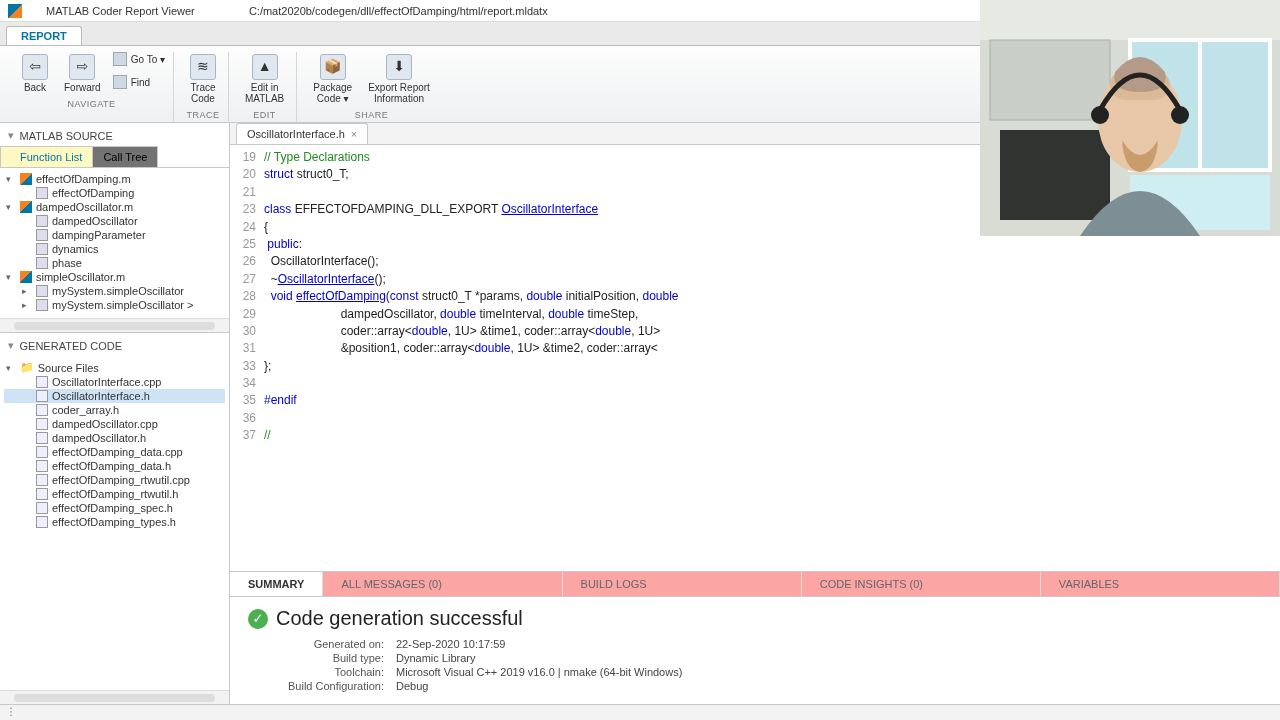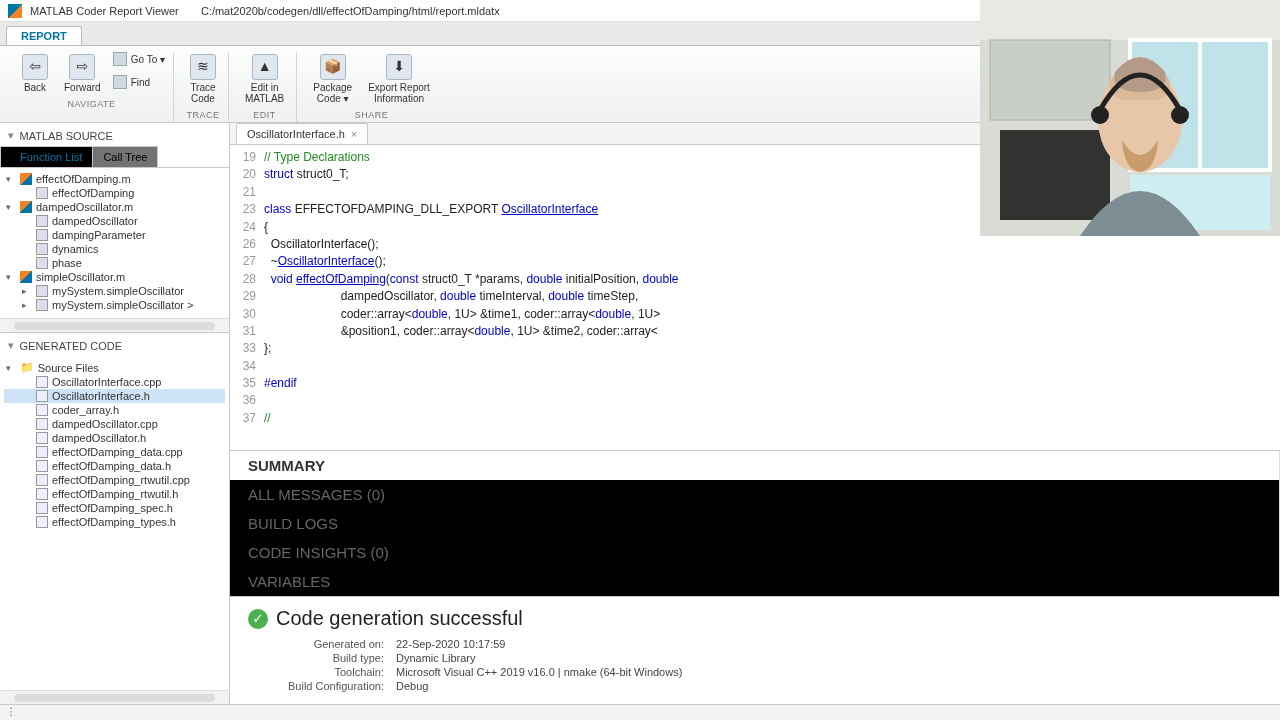--- a/index.html
+++ b/index.html
@@ -1,38 +1,38 @@
 <!DOCTYPE html>
 <html><head>
 <meta charset="utf-8">
 <style>
   * { box-sizing: border-box; margin: 0; padding: 0; font-family: "Segoe UI", Tahoma, sans-serif; }
   html, body { width: 1280px; height: 720px; overflow: hidden; background: #f0f0f0; }
   .window { width: 1280px; height: 720px; display: flex; flex-direction: column; background: #fff; }
-  .titlebar { height: 22px; background: #fff; font-size: 11px; color: #333; padding: 8px 8px; display: flex; align-items: center; gap: 8px; border-bottom: 1px solid #ddd; }
+  .titlebar { height: 22px; background: #fff; font-size: 11px; color: #333; padding: 8px 8px; display: flex; align-items: center; gap: 24px; border-bottom: 1px solid #ddd; }
   .titlebar .logo { width: 14px; height: 14px; background: linear-gradient(135deg,#0076a8 50%,#f58220 50%); }
   .tabstrip { height: 24px; background: #eaeaea; display: flex; align-items: flex-end; padding-left: 6px; border-bottom: 1px solid #bbb; }
   .tabstrip .tab { background: #fff; border: 1px solid #bbb; border-bottom: none; padding: 3px 14px; font-size: 11px; font-weight: bold; color: #0076a8; border-radius: 3px 3px 0 0; }
   .ribbon { background: linear-gradient(#fdfdfd,#eef0f2); border-bottom: 1px solid #c8c8c8; padding: 6px 10px 0 10px; display: flex; gap: 4px; }
   .ribbon-group { display: flex; flex-direction: column; align-items: center; padding: 0 8px; border-right: 1px solid #d5d5d5; }
   .ribbon-group:last-child { border-right: none; }
   .ribbon-row { display: flex; gap: 8px; align-items: flex-start; }
   .rib-btn { display: flex; flex-direction: column; align-items: center; font-size: 10px; color: #333; padding: 2px 4px; cursor: pointer; text-align: center; line-height: 1.1; }
   .rib-btn .ico { width: 26px; height: 26px; margin-bottom: 2px; background: #e0e7ef; border: 1px solid #a7b5c4; border-radius: 3px; display:flex;align-items:center;justify-content:center; font-size:14px; }
   .rib-mini { display:flex; flex-direction:column; gap:9px; font-size:10px; color:#333; }
   .rib-mini div { display:flex; align-items:center; gap:4px; cursor:pointer; }
   .rib-mini .mi { width:14px;height:14px;background:#cfd8e3;border:1px solid #9aa; }
   .group-label { font-size: 9px; color: #777; text-align: center; padding: 4px 0 2px; letter-spacing: .5px; }
   .body { flex: 1; display: flex; min-height: 0; }
   .left-col { width: 230px; border-right: 1px solid #c8c8c8; display: flex; flex-direction: column; background: #fff; }
   .panel-head { font-size: 11px; color: #444; padding: 6px 8px 4px; display:flex; align-items:center; gap:6px; }
   .panel-head .tw { color:#888; }
   .tabs2 { display: flex; border-bottom: 1px solid #c8c8c8; font-size: 11px; }
   .tabs2 div { padding: 4px 10px; border: 1px solid #c8c8c8; border-bottom: none; background:#737373; margin-right:-1px; cursor:pointer; }
-  .tabs2 .sel { background:#000000; color:#0076a8;padding-left:19px; }
+  .tabs2 .sel { background:#fef9c3; color:#0076a8;padding-left:19px; }
   .tree { flex: 0 0 auto; overflow-y: auto; font-size: 11px; padding: 4px 4px 6px; }
   .tree .row { display:flex; align-items:center; gap:4px; padding:1px 2px; white-space:nowrap; color:#333; cursor:pointer; }
   .tree .row.sel { background:#cfe3f6; }
   .tree .ind1 { padding-left: 18px; }
   .tree .tw { width:10px; color:#666; font-size:9px; }
   .tree .fic { width:12px;height:12px; background:#fff;border:1px solid #999; }
   .tree .fic.m { background:linear-gradient(135deg,#f58220 50%,#0076a8 50%); border:none; }
   .tree .fic.fx { background:#dde; }
   .tree .fic.c  { background:#eef; }
   .left-col hr { border:none;border-top:1px solid #c8c8c8; }
@@ -42,21 +42,21 @@
   .filetabs { display:flex; background:#f3f3f3; border-bottom:1px solid #c8c8c8; padding-left:6px; }
   .filetabs .ft { font-size:11px; padding:4px 10px; border:1px solid #c8c8c8; border-bottom:none; background:#fff; color:#333; border-radius:3px 3px 0 0; display:flex;gap:6px;align-items:center; }
   .filetabs .ft .x { color:#888; }
   .editor { flex:1; overflow:auto; font-family: Consolas, monospace; font-size:12px; padding:4px 0; background:#fff; line-height:1.45; }
   .cl { display:flex; white-space:pre; }
   .ln { width:34px; text-align:right; color:#999; padding-right:8px; user-select:none; }
   .code { flex:1; color:#222; }
   .cmt { color:#228b22; }
   .kw  { color:#0000cd; }
   .lnk { color:#0000cd; text-decoration: underline; }
-  .bottom-tabs { display:flex; border-top:1px solid #c8c8c8; border-bottom:1px solid #c8c8c8; background:#000000; font-size:15px;flex-direction:column; }
+  .bottom-tabs { display:flex; border-top:1px solid #c8c8c8; border-bottom:1px solid #c8c8c8; background:#fca5a5; font-size:11px; }
   .bottom-tabs div { padding:6px 18px; border-right:1px solid #ddd; color:#666; cursor:pointer; flex:1; text-align:left; }
   .bottom-tabs .sel { background:#fff; color:#333; font-weight:bold; flex:0 0 auto; }
   .summary { padding:10px 18px; font-size:12px; color:#333; overflow:auto; }
   .summary h2 { font-size:20px; font-weight:normal; color:#222; display:flex; align-items:center; gap:8px; margin-bottom:8px; }
   .summary h2 .ok { width:20px;height:20px;border-radius:50%;background:#4caf50;display:flex;align-items:center;justify-content:center;color:#fff;font-size:13px; }
   .summary-row { display:flex; font-size:11px; color:#444; margin:2px 0 2px 28px; }
   .summary-row .k { width:120px; text-align:right; padding-right:12px; color:#555; }
   .statusbar { height:16px; background:#f3f3f3; border-top:1px solid #c8c8c8; font-size:10px; color:#666; padding:1px 6px; }
   .webcam { position:absolute; top:0; right:0; width:300px; height:236px; background:linear-gradient(#cfd5cc,#b8beb6); display:flex; align-items:center; justify-content:center; }
   .webcam svg { width:300px; height:236px; }
@@ -278,20 +278,21 @@
           <span>OscillatorInterface.h</span>
           <span class="x">×</span>
         </div>
       </div>
       <div class="editor" id="editor">
           <div class="cl"><span class="ln">19</span><span class="code"><span class="cmt">// Type Declarations</span></span></div>
           <div class="cl"><span class="ln">20</span><span class="code"><span class="kw">struct</span><span> struct0_T;</span></span></div>
           <div class="cl"><span class="ln">21</span><span class="code"></span></div>
           <div class="cl"><span class="ln">23</span><span class="code"><span class="kw">class</span><span> EFFECTOFDAMPING_DLL_EXPORT </span><span class="lnk">OscillatorInterface</span></span></div>
           <div class="cl"><span class="ln">24</span><span class="code"><span>{</span></span></div>
+          <div class="cl"><span class="ln">25</span><span class="code"><span> </span><span class="kw">public</span><span>:</span></span></div>
           <div class="cl"><span class="ln">26</span><span class="code"><span>  OscillatorInterface();</span></span></div>
           <div class="cl"><span class="ln">27</span><span class="code"><span>  ~</span><span class="lnk">OscillatorInterface</span><span>();</span></span></div>
           <div class="cl"><span class="ln">28</span><span class="code"><span>  </span><span class="kw">void</span><span> </span><span class="lnk">effectOfDamping</span><span>(</span><span class="kw">const</span><span> struct0_T *params, </span><span class="kw">double</span><span> initialPosition, </span><span class="kw">double</span></span></div>
           <div class="cl"><span class="ln">29</span><span class="code"><span>                       dampedOscillator, </span><span class="kw">double</span><span> timeInterval, </span><span class="kw">double</span><span> timeStep,</span></span></div>
           <div class="cl"><span class="ln">30</span><span class="code"><span>                       coder::array&lt;</span><span class="kw">double</span><span>, 1U&gt; &amp;time1, coder::array&lt;</span><span class="kw">double</span><span>, 1U&gt;</span></span></div>
           <div class="cl"><span class="ln">31</span><span class="code"><span>                       &amp;position1, coder::array&lt;</span><span class="kw">double</span><span>, 1U&gt; &amp;time2, coder::array&lt;</span></span></div>
           <div class="cl"><span class="ln">33</span><span class="code"><span>};</span></span></div>
           <div class="cl"><span class="ln">34</span><span class="code"></span></div>
           <div class="cl"><span class="ln">35</span><span class="code"><span class="kw">#endif</span></span></div>
           <div class="cl"><span class="ln">36</span><span class="code"></span></div>

